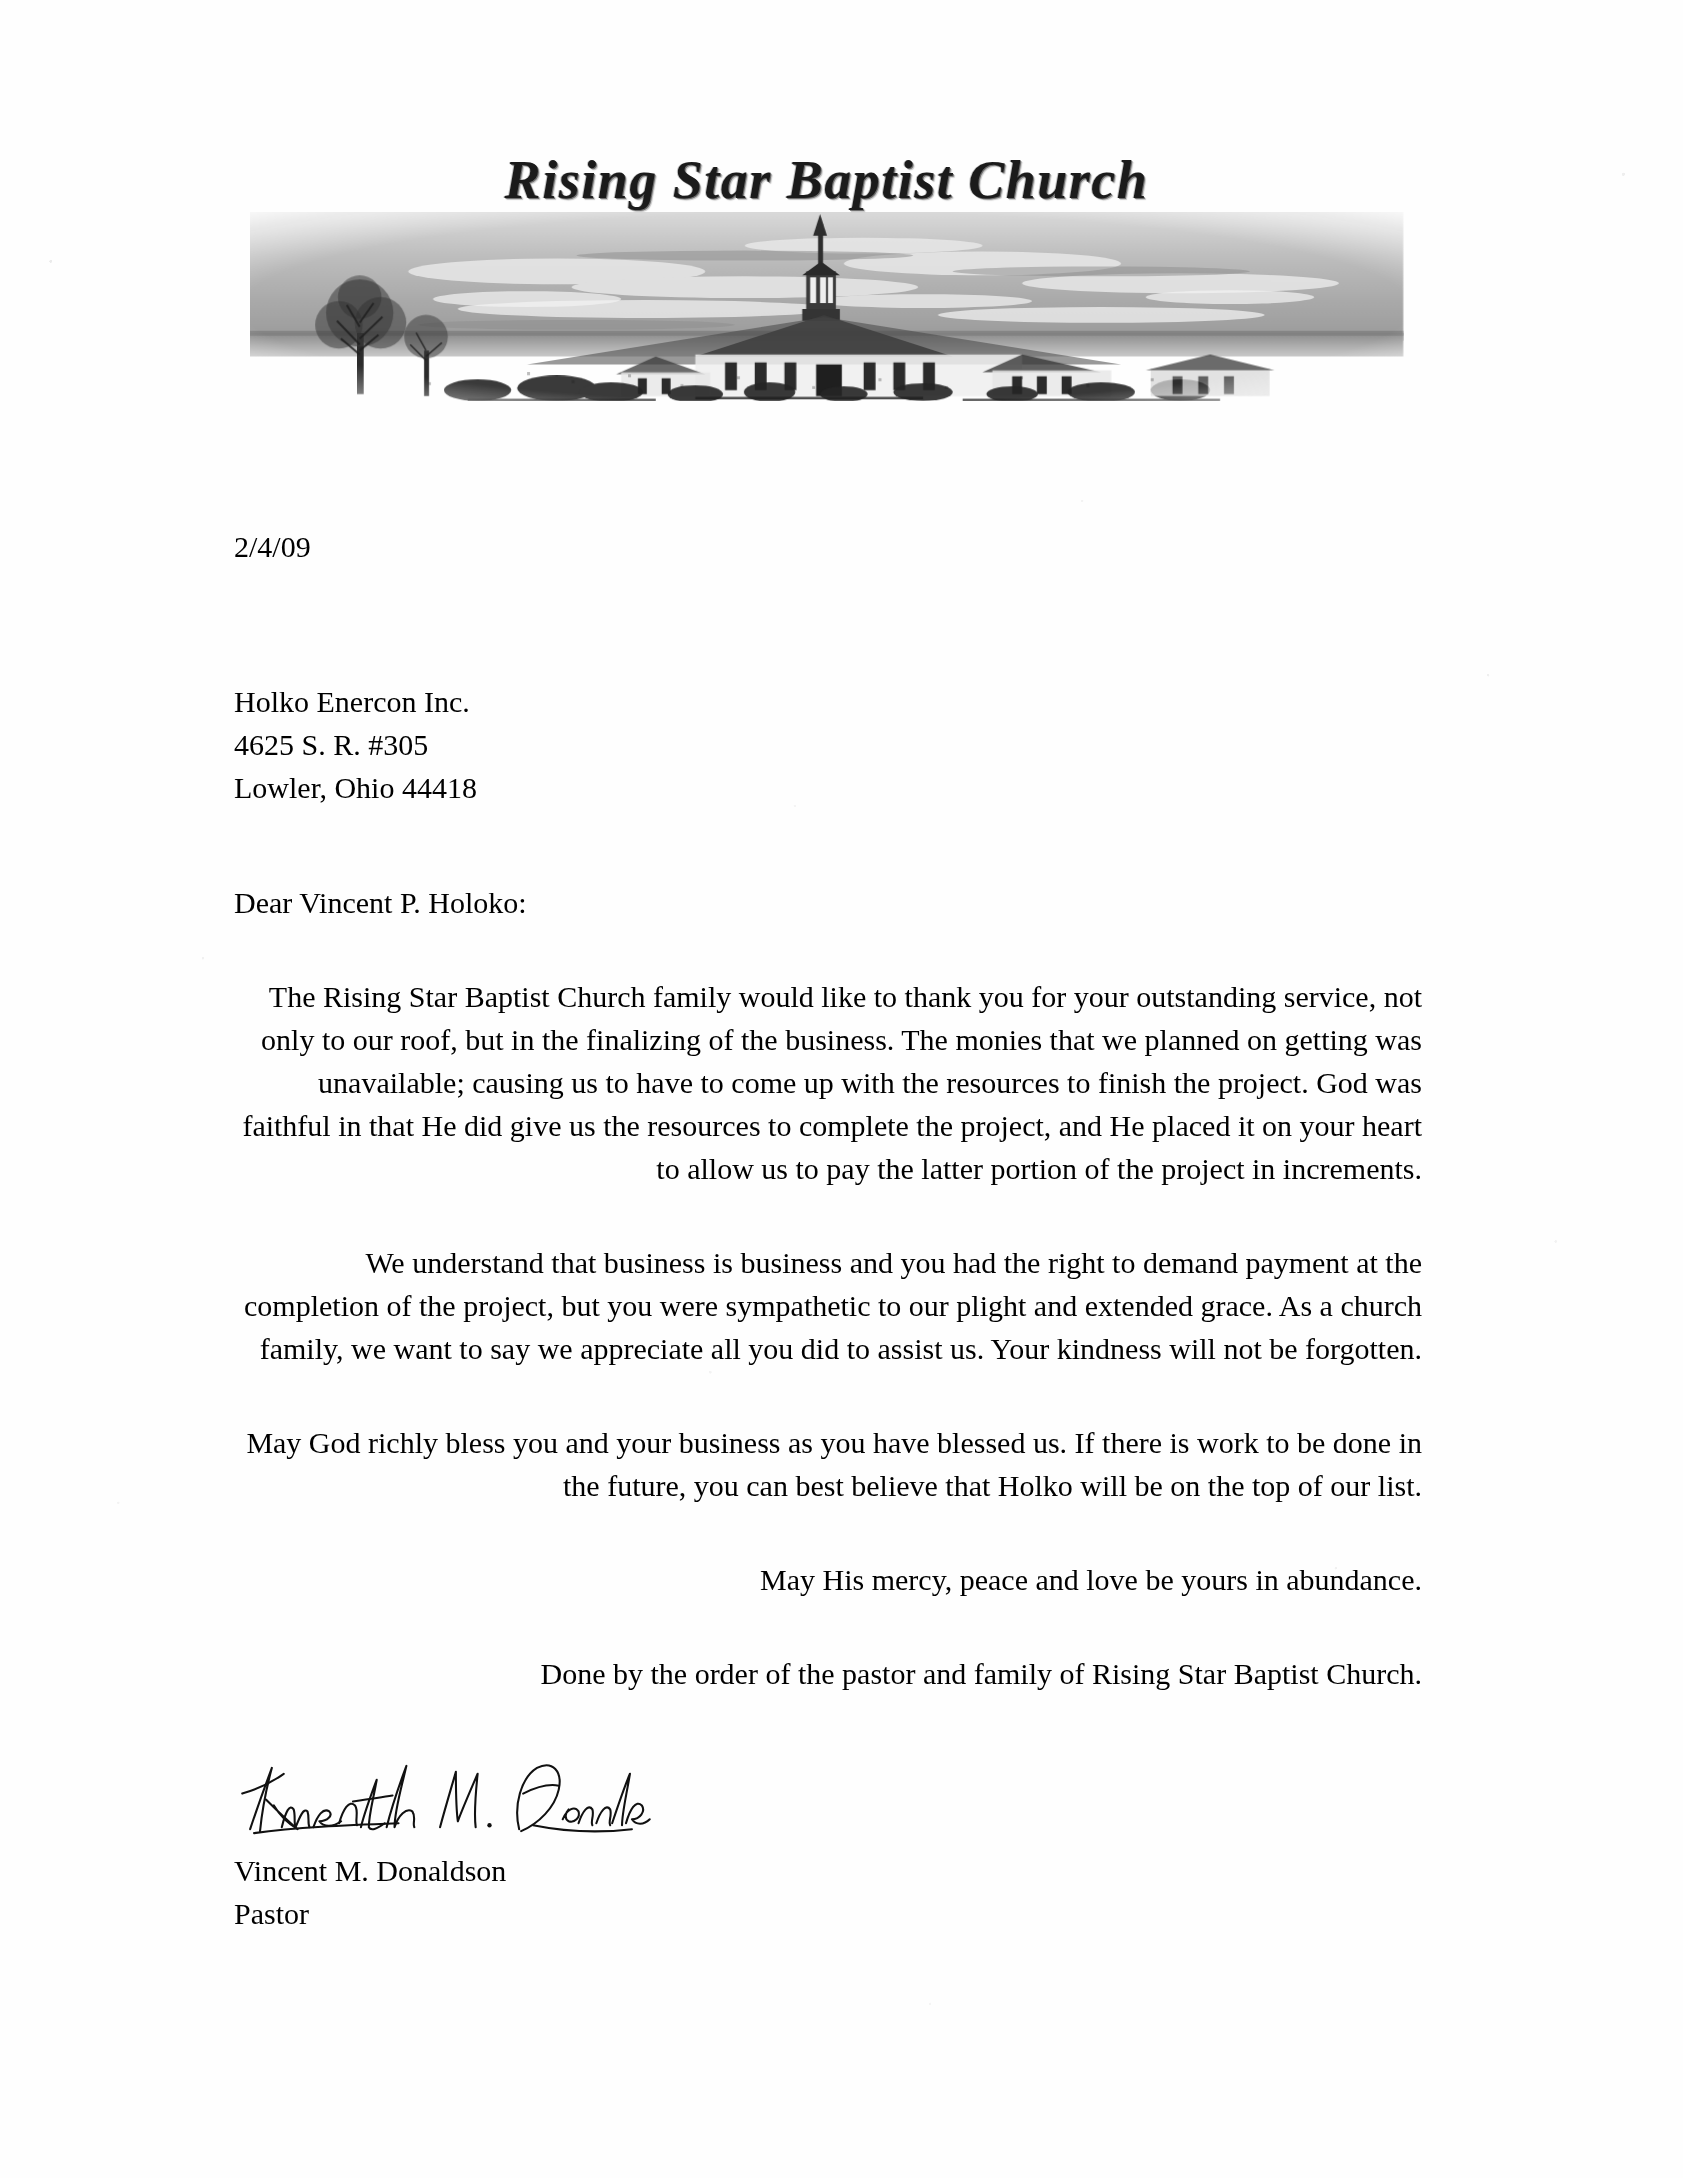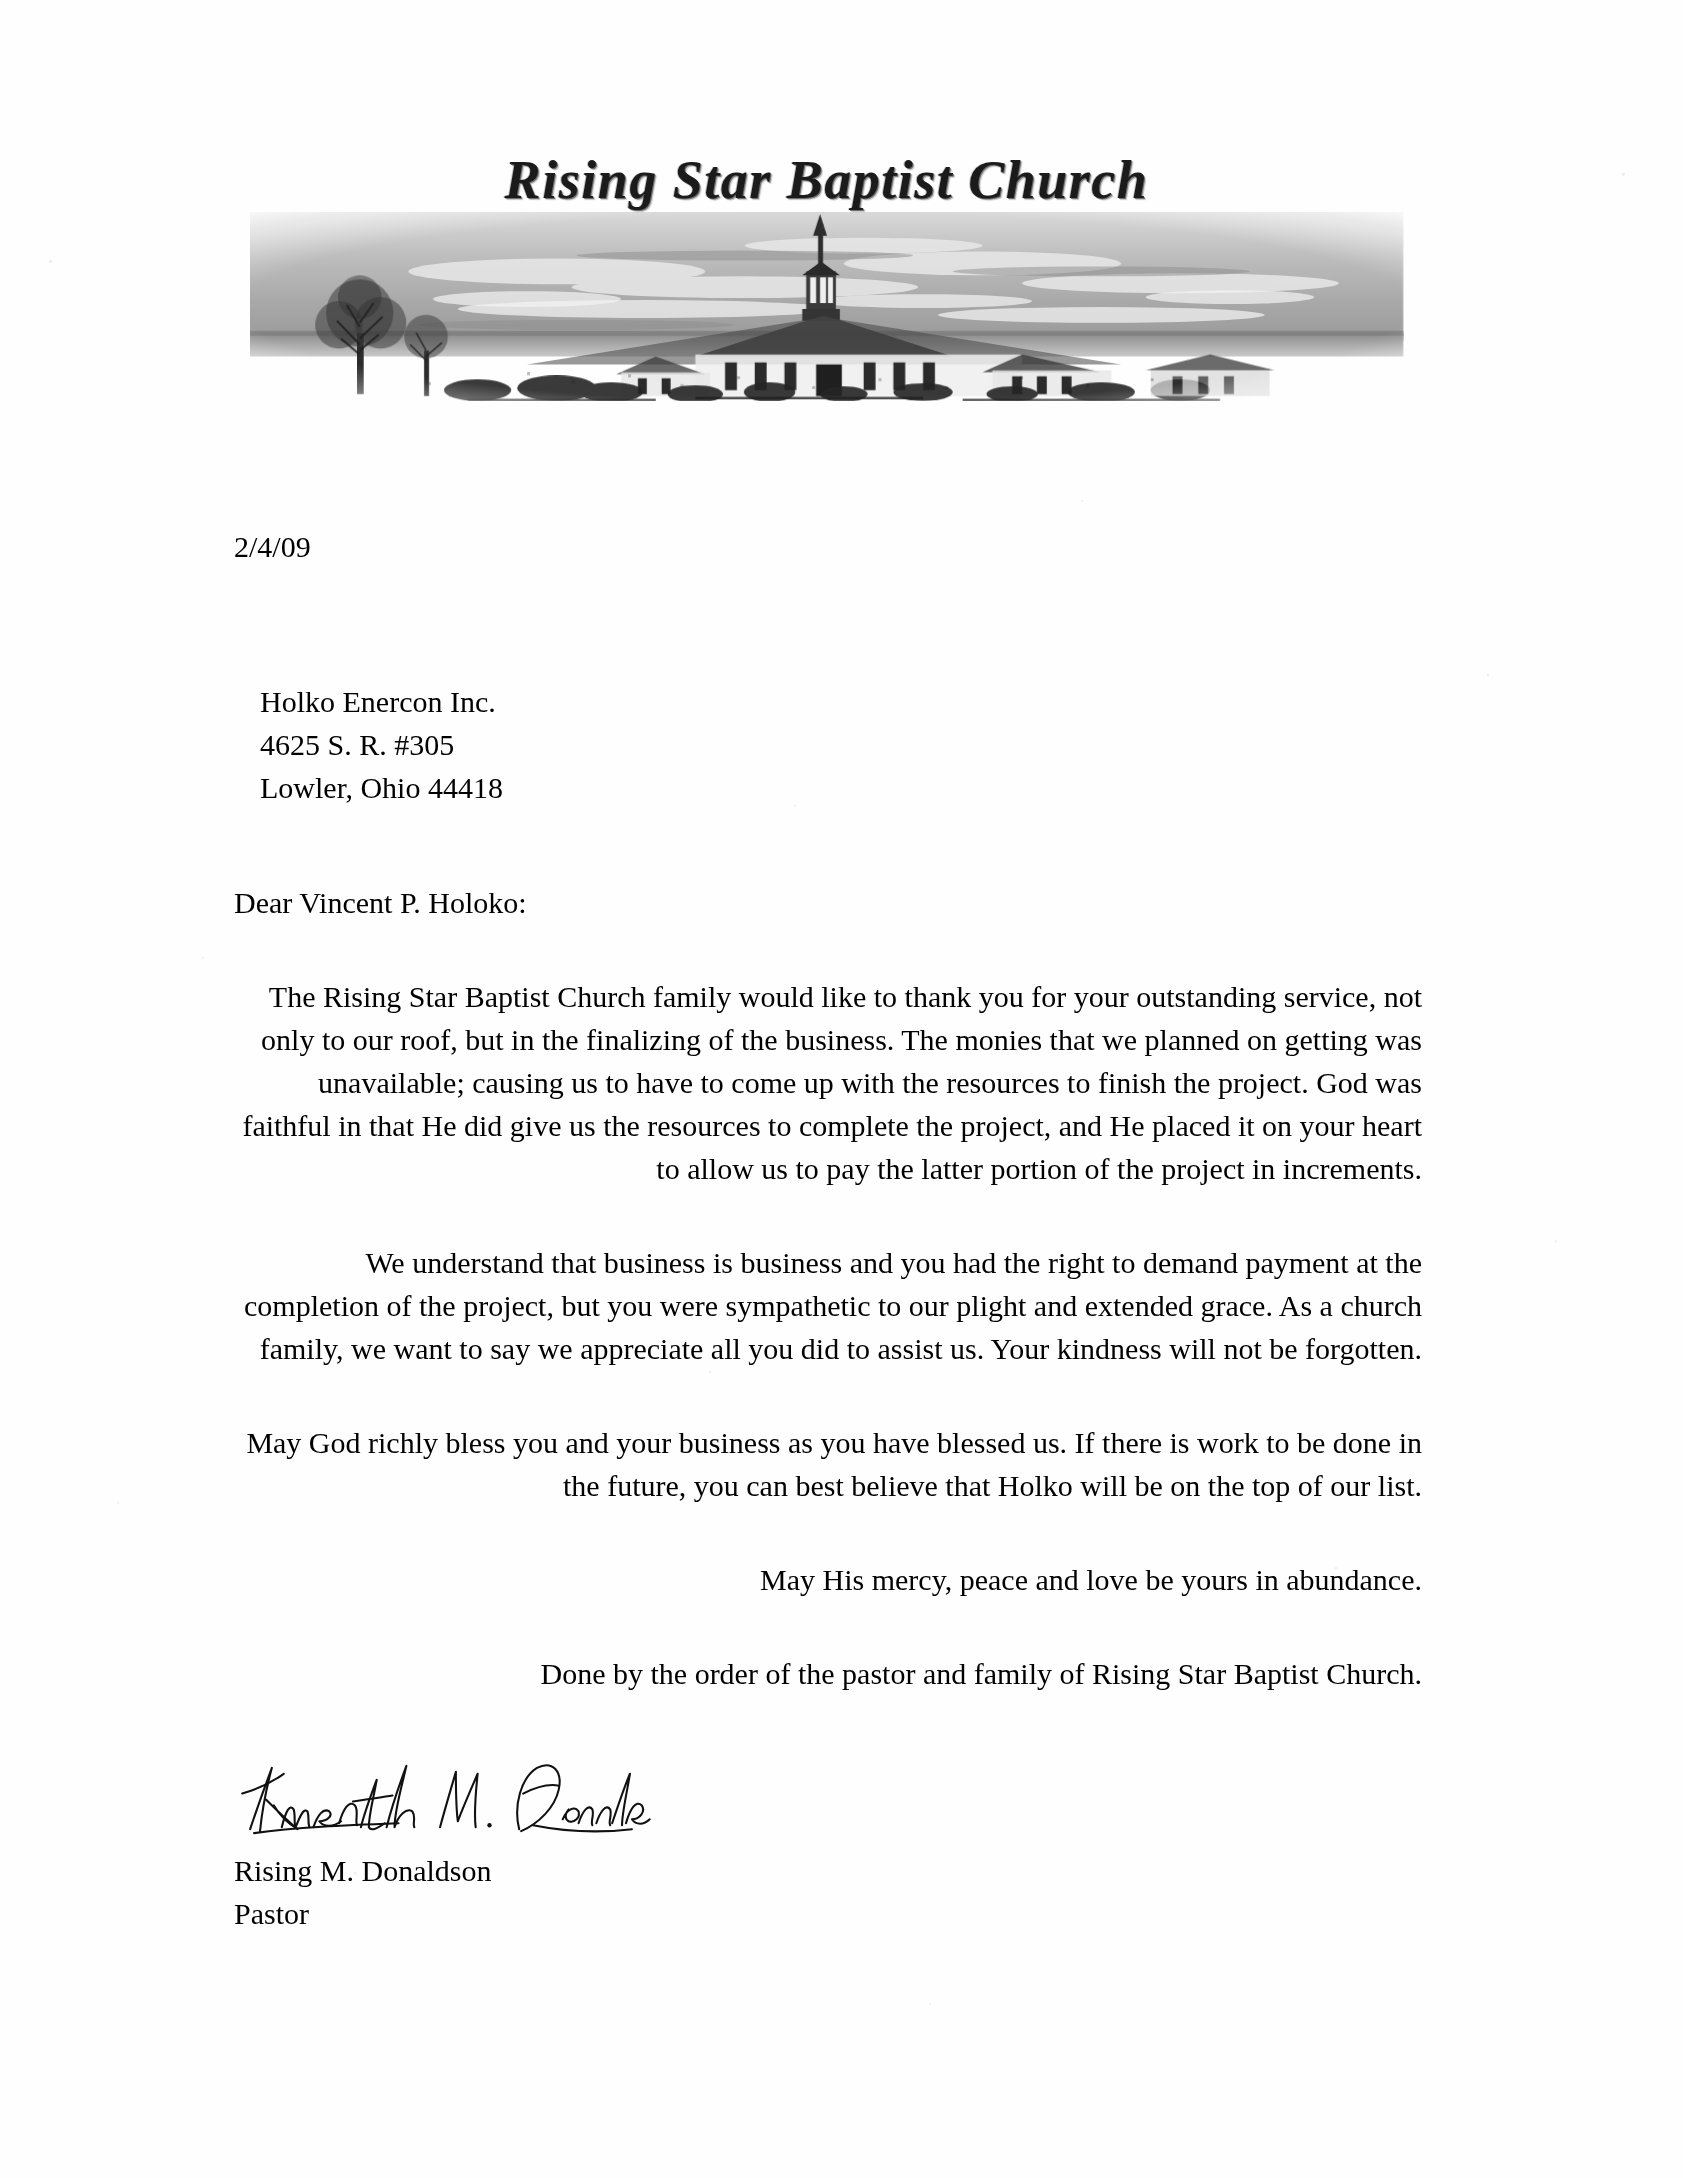--- a/index.html
+++ b/index.html
@@ -85,21 +85,21 @@
     top: 525px;
     width: 1188px;
     font-size: 30px;
     line-height: 43px;
     color: #000000;
   }
 
   .date-line { margin: 0 0 0 0; }
 
   .address-block { margin: 112px 0 0 0; }
-  .address-block .addr-line { display: block; margin-left: 26px; }
+  .address-block .addr-line { display: block; }
 
   .salutation { margin: 72px 0 0 0; }
 
   .para {
     margin: 51px 0 0 0;
     text-align: right;
   }
 
   .signature-block { margin: 59px 0 0 0; }
 
@@ -331,20 +331,20 @@
 
           <path d="M330 66 C334 56 342 52 346 58 C348 64 342 70 336 68 C332 66 332 60 336 56"></path>
           <path d="M346 70 C350 58 356 50 360 56 C362 62 358 68 360 72"></path>
           <path d="M364 70 C368 58 374 50 378 56 C380 62 376 68 378 72"></path>
           <path d="M380 70 C386 52 392 34 398 20 C394 44 390 60 390 72"></path>
           <path d="M394 70 C398 56 404 46 410 52 C414 58 408 66 400 66 C404 72 412 72 418 66"></path>
           <path d="M300 72 C330 78 366 80 400 76"></path>
         </g>
       </svg>
 
-      <span class="sig-name">Rising M. Donaldson</span>
+      <span class="sig-name">Vincent M. Donaldson</span>
       <span class="sig-role">Pastor</span>
     </div>
 
   </div>
 
 </div>
 
 
 </body></html>

